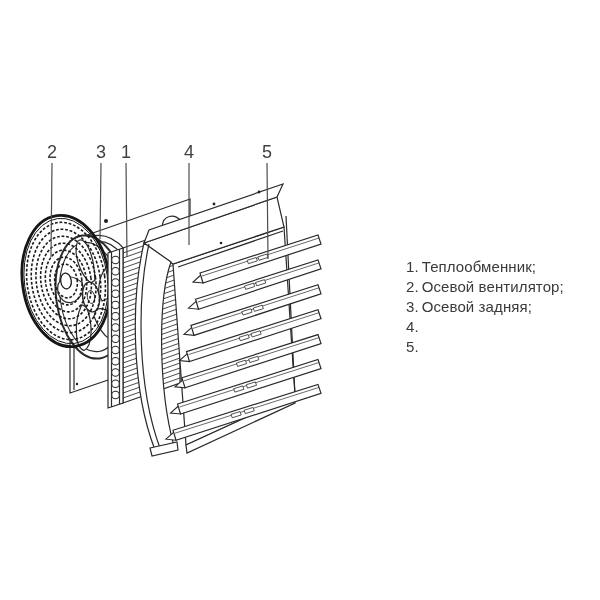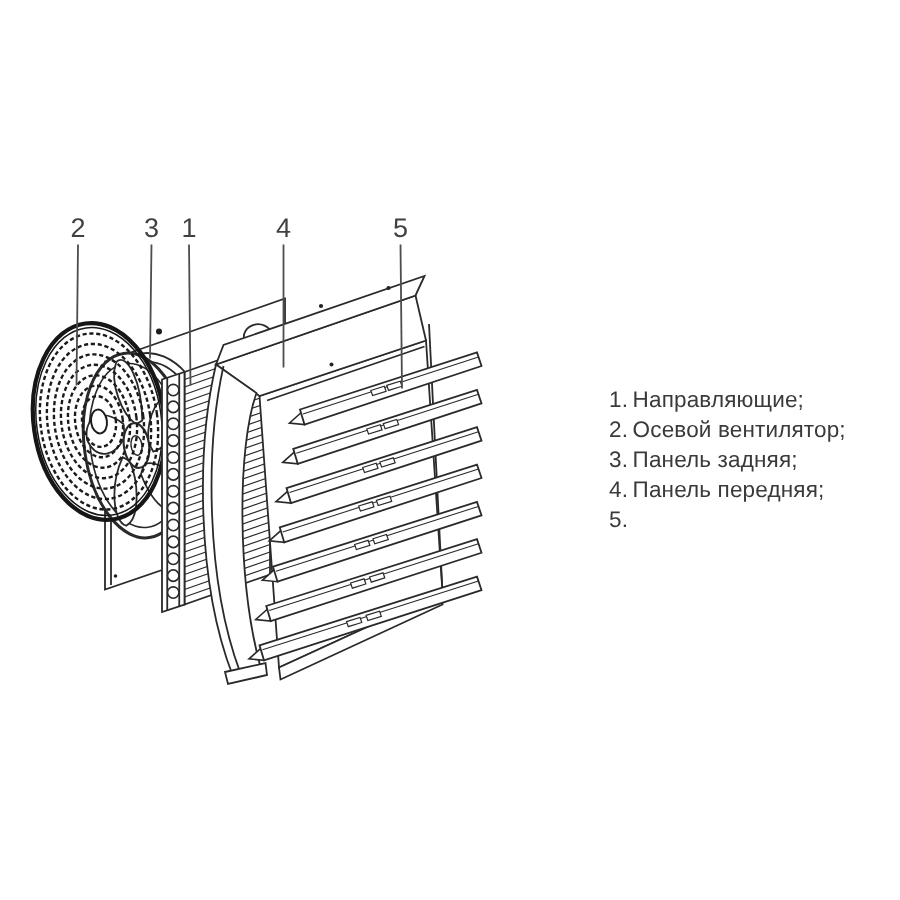--- a/index.html
+++ b/index.html
@@ -197,31 +197,30 @@
       <text class="callout-num" x="101" y="158">3</text>
       <text class="callout-num" x="126" y="158">1</text>
       <text class="callout-num" x="189" y="158">4</text>
       <text class="callout-num" x="267" y="158">5</text>
     </g>
   </svg>
 
   <div class="legend">
     <div class="legend-row">
       <span class="legend-marker">1.</span>
-      <span>Направляющие;</span>
+      <span>Теплообменник;</span>
     </div>
     <div class="legend-row">
       <span class="legend-marker">2.</span>
       <span>Осевой вентилятор;</span>
     </div>
     <div class="legend-row">
       <span class="legend-marker">3.</span>
-      <span>Панель задняя;</span>
+      <span>Осевой задняя;</span>
     </div>
     <div class="legend-row">
       <span class="legend-marker">4.</span>
-      <span>Панель передняя;</span>
     </div>
     <div class="legend-row">
       <span class="legend-marker">5.</span>
     </div>
   </div>
 </div>
 
 </body></html>

